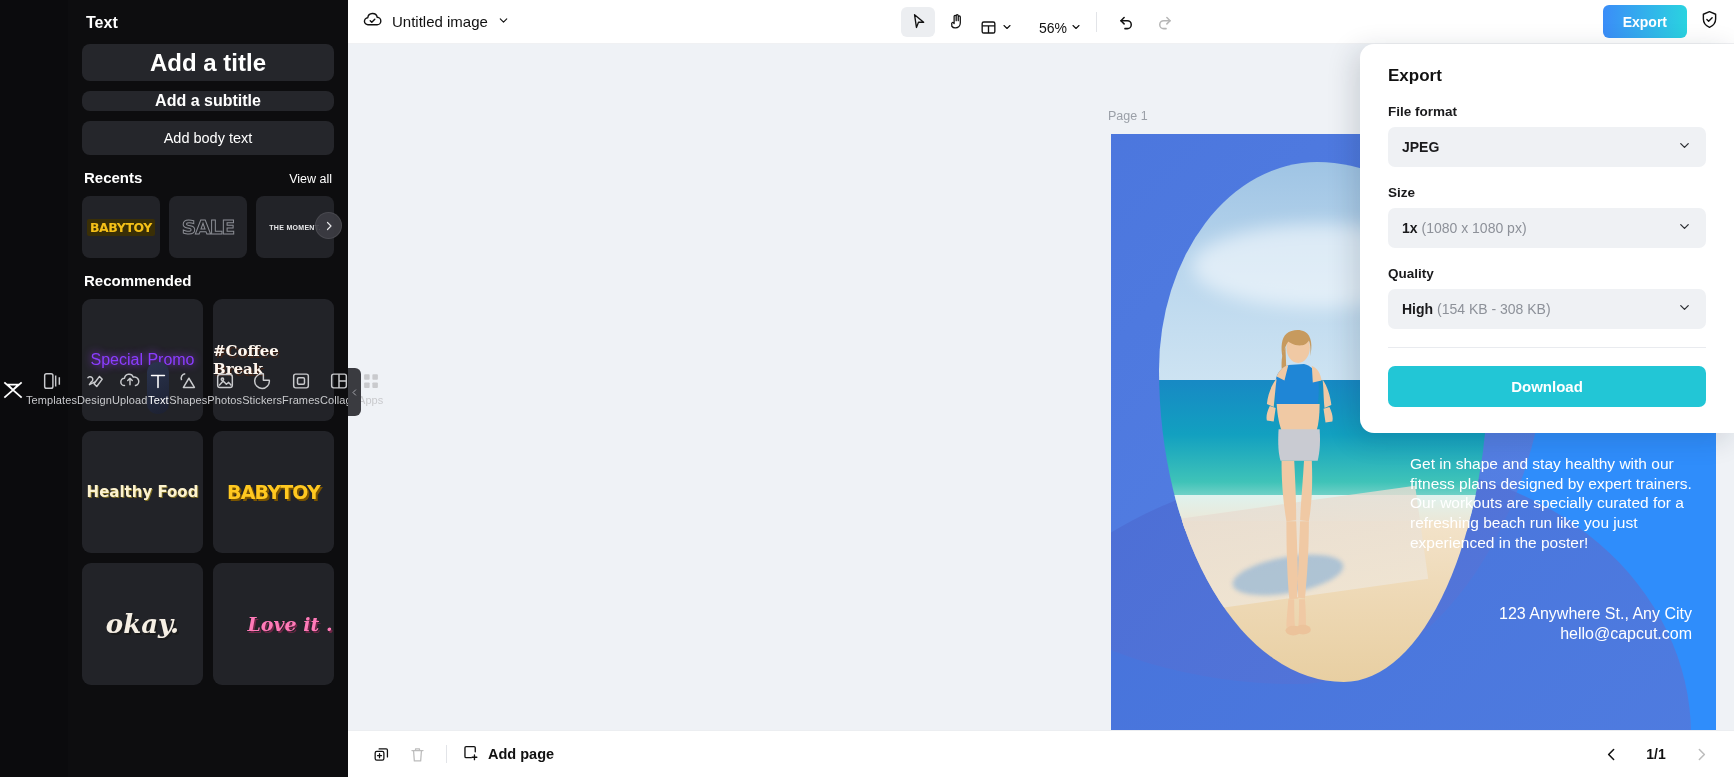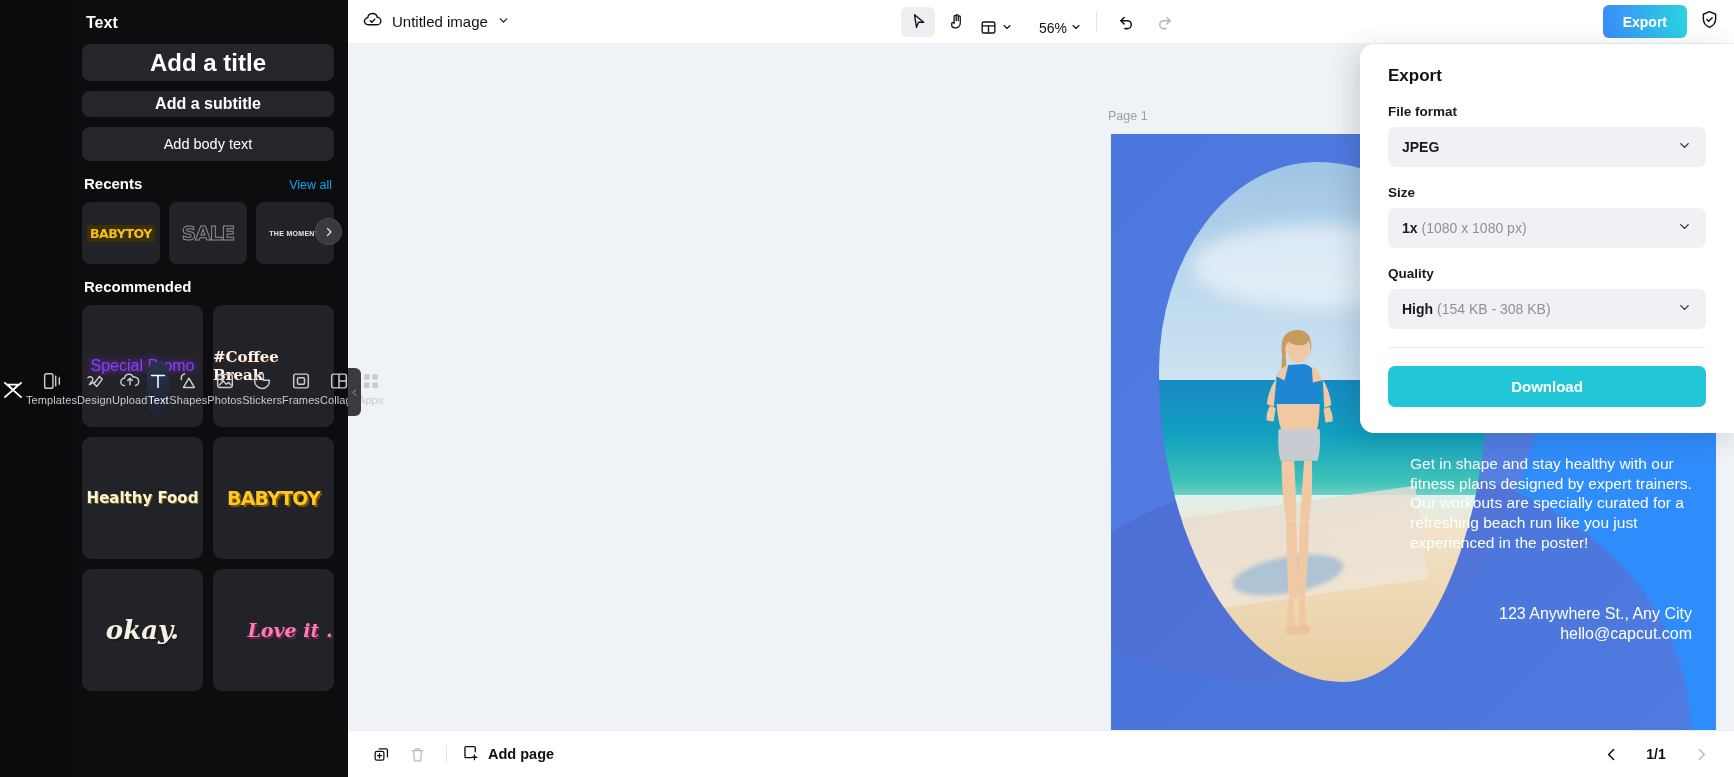--- a/index.html
+++ b/index.html
@@ -34,25 +34,25 @@
     width: 280px; flex: 0 0 280px; height: 777px; background: #0d0d0f;
     padding: 0 14px; position: relative; z-index: 5; overflow: hidden;
   }
   .panel-title { color: #fff; font-size: 16px; font-weight: 700; padding: 14px 4px 12px; }
   .big-btn {
     background: #25262b; border-radius: 8px; color: #fff;
     display: flex; align-items: center; justify-content: center;
     margin-bottom: 10px; cursor: pointer; border: none; width: 100%;
   }
   .big-btn.t1 { height: 37px; font-size: 24px; font-weight: 700; }
-  .big-btn.t2 { height: 26px; font-size: 16px; font-weight: 700; }
+  .big-btn.t2 { height: 20px; font-size: 16px; font-weight: 700; }
   .big-btn.t3 { height: 34px; font-size: 14.5px; font-weight: 400; }
   .sec-head { display: flex; align-items: baseline; justify-content: space-between; margin: 14px 2px 10px; }
   .sec-head h3 { color: #fff; font-size: 15px; font-weight: 700; }
-  .view-all { color: #0ea5e9; font-size: 12.5px; cursor: pointer; }
+  .view-all { color: #ffffff; font-size: 12.5px; cursor: pointer; }
   .recents { display: flex; gap: 9px; position: relative; }
   .rthumb {
     width: 78px; height: 62px; border-radius: 8px; background: #222328;
     display: flex; align-items: center; justify-content: center; flex: 0 0 78px;
     overflow: hidden; cursor: pointer;
   }
   .r-babytoy { color: #f5c018; font-weight: 800; font-size: 12.5px; letter-spacing: -.4px;
     background: #3a2f06; padding: 1px 3px; border-radius: 2px; font-family: "DejaVu Sans", sans-serif; }
   .r-sale { font-size: 20px; font-weight: 800; letter-spacing: -1px; color: transparent;
     -webkit-text-stroke: 1px #8b8d94; font-family: "DejaVu Sans", sans-serif; }

